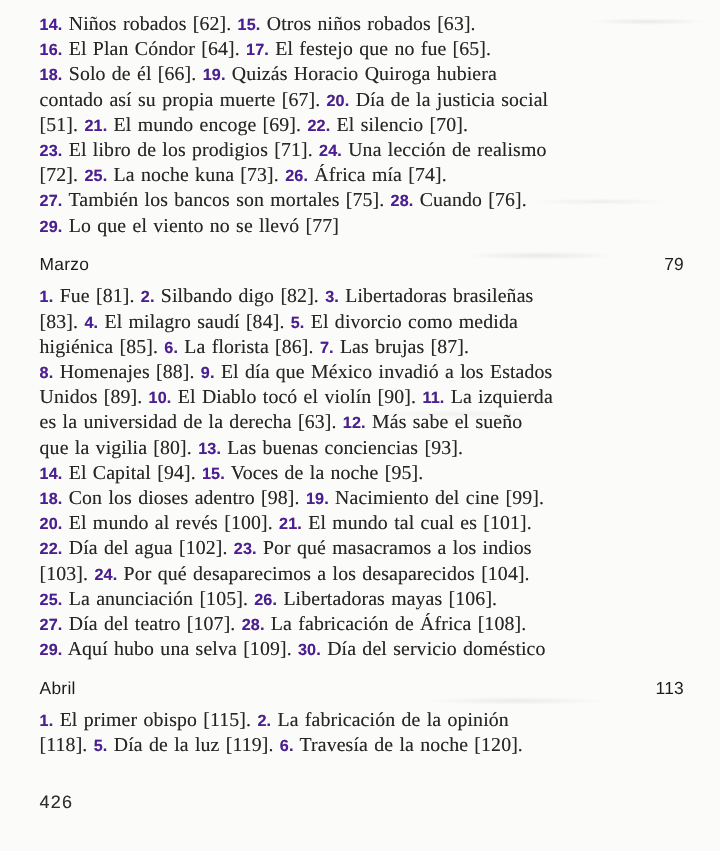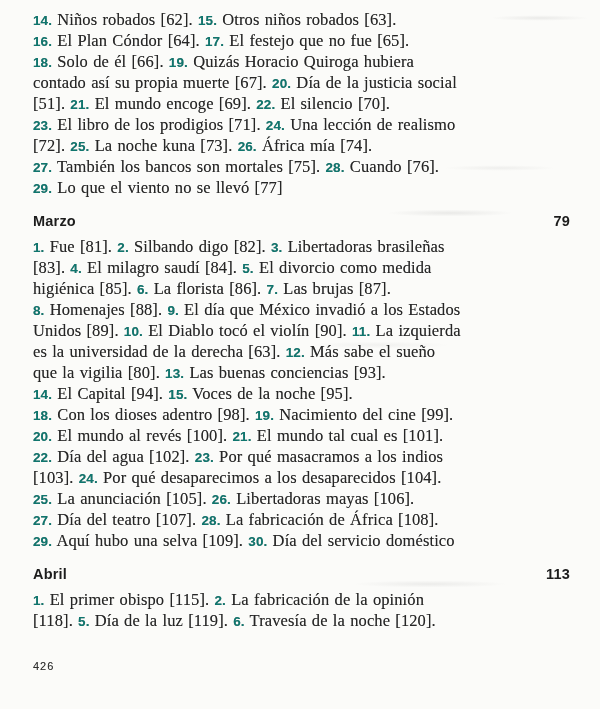--- a/index.html
+++ b/index.html
@@ -29,40 +29,40 @@
     letter-spacing: 0.1px;
     word-spacing: 1px;
     color: #262626;
     white-space: nowrap;
     text-shadow: 0 0 0.5px rgba(40,40,40,0.45);
   }
   .num {
     font-family: "Liberation Sans", "DejaVu Sans", sans-serif;
     font-weight: 700;
     font-size: 13.5px;
-    color: #0f766e;
+    color: #4c1d95;
   }
   .month-header {
     display: flex;
     justify-content: space-between;
     align-items: baseline;
     margin: 12px 0 6px 0;
     font-family: "Liberation Sans", "DejaVu Sans", sans-serif;
-    font-weight: 700;
+    font-weight: 400;
     font-size: 14.5px;
     line-height: 20px;
     color: #1c1c1c;
     letter-spacing: 0.2px;
   }
   .folio {
     position: absolute;
     left: 33px;
     top: 660px;
     font-family: "Liberation Sans", "DejaVu Sans", sans-serif;
-    font-size: 11px;
+    font-size: 15px;
     letter-spacing: 1px;
     color: #2e2e2e;
     text-shadow: 0 0 0.5px rgba(46,46,46,0.4);
   }
 </style>
 </head>
 <body>
 
 <div class="page">
   <div class="content">

